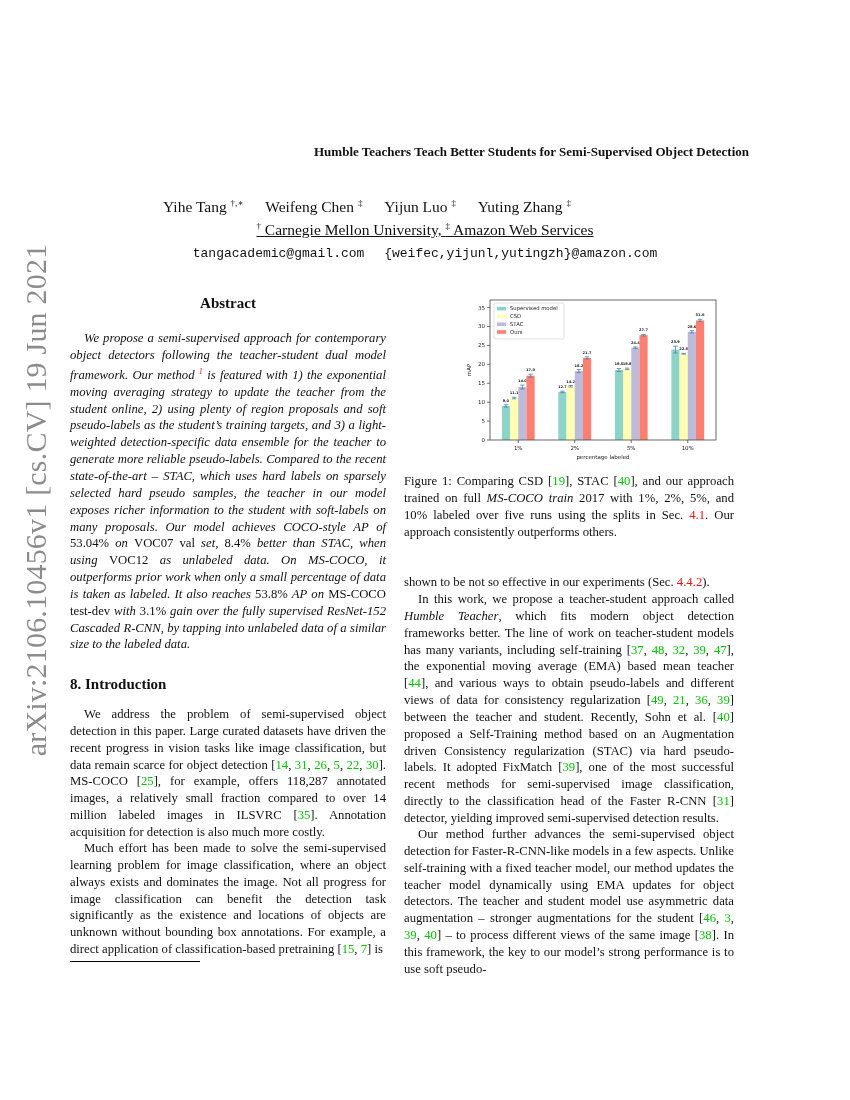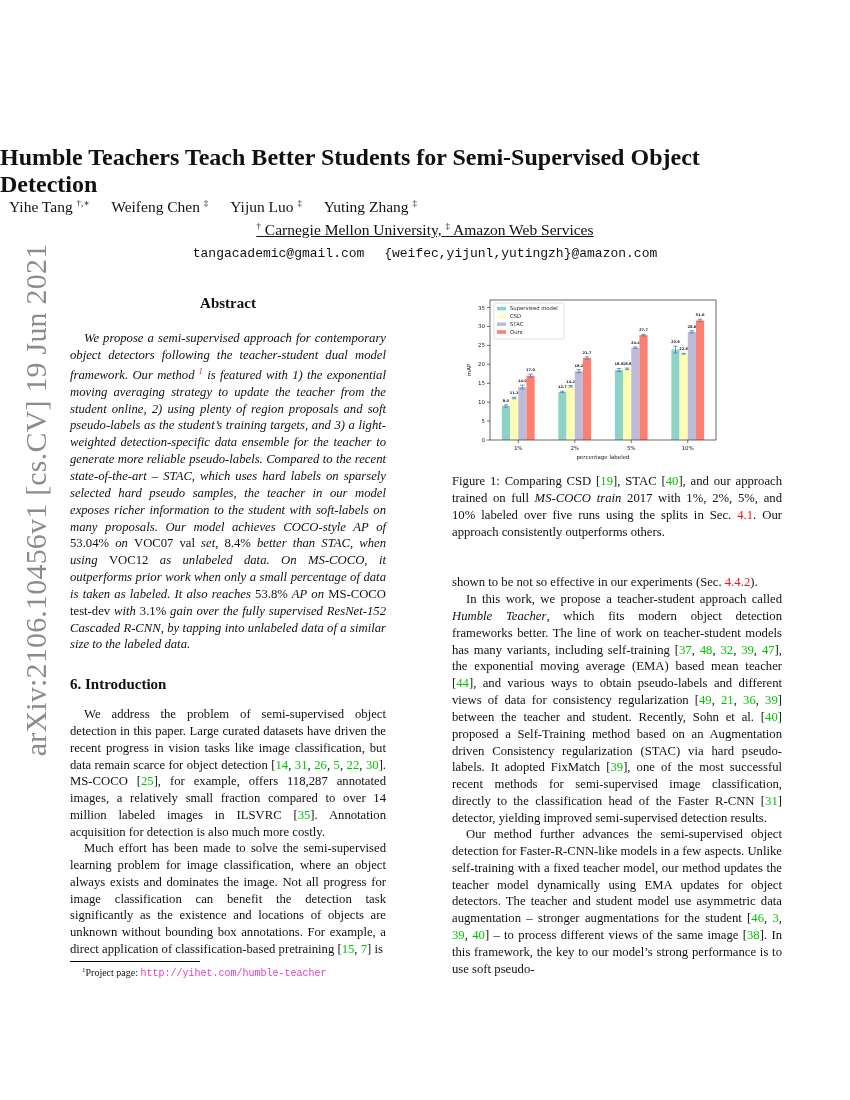--- a/index.html
+++ b/index.html
@@ -1,32 +1,32 @@
 <!DOCTYPE html>
 <html><head>
 <meta charset="utf-8">
 <style>
   html, body { margin: 0; padding: 0; background: #ffffff; }
   body { width: 850px; height: 1100px; position: relative; overflow: hidden;
          font-family: "Liberation Serif", "DejaVu Serif", serif; color: #111; }
   .arxiv-stamp { position: absolute; left: 36px; top: 500px; transform: translate(-50%, -50%) rotate(-90deg);
          white-space: nowrap; font-family: "Liberation Serif", serif; font-size: 30px; color: #8c8c8c; letter-spacing: 0.2px; }
-  .title { position: absolute; left: 0; width: 749px; top: 144px; text-align: left;
-         font-size: 24px; font-weight: bold; }
-  .authors { position: absolute; left: 0; width: 734px; top: 198px; font-size: 15.5px; }
+  .title { position: absolute; left: 0; width: 749px; top: 144px; text-align: right;
+         font-size: 13px; font-weight: bold; }
+  .authors { position: absolute; left: 0; width: 734px; top: 198px; text-align: center; font-size: 15.5px; }
   .authors span.a { margin: 0 9px; }
   .authors sup { font-size: 9px; }
   .affil { position: absolute; left: 0; width: 850px; top: 221px; text-align: center; font-size: 15.5px; text-decoration: underline; }
   .affil sup { font-size: 9px; }
   .emails { position: absolute; left: 0; width: 850px; top: 246px; text-align: center;
          font-family: "Liberation Mono", "DejaVu Sans Mono", monospace; font-size: 13px; }
   .emails span { margin: 0 6px; }
   .col { position: absolute; font-size: 12.7px; line-height: 16.85px; text-align: justify; }
   .left { left: 70px; width: 316px; }
-  .right { left: 452px; width: 330px; }
+  .right { left: 404px; width: 330px; }
   .abs-head { position: absolute; left: 70px; width: 316px; top: 295px; text-align: center; font-weight: bold; font-size: 15px; }
   .abstract { top: 330px; font-style: italic; text-indent: 14px; }
   .intro-head { position: absolute; left: 70px; top: 676px; font-weight: bold; font-size: 15px; }
   .intro1 { top: 706px; text-indent: 14px; }
   .intro2 { top: 840px; text-indent: 14px; }
   .ref { color: #00c400; }
   .secref { color: #e8141b; }
   .fnref { color: #e8141b; font-size: 8px; vertical-align: super; }
   .footrule { position: absolute; left: 70px; top: 961px; width: 130px; border-top: 1px solid #000; }
   .footnotes { position: absolute; left: 70px; top: 964px; width: 316px; font-size: 10px; line-height: 13px; }
@@ -67,31 +67,30 @@
   <span style="font-style:normal">53.04%</span> <span>on</span>
   <span style="font-style:normal">VOC07 val</span> <span>set,</span>
   <span style="font-style:normal">8.4%</span> <span>better than STAC, when using</span>
   <span style="font-style:normal">VOC12</span> <span>as unlabeled data.  On MS-COCO, it outperforms prior work when only a small percentage of data is taken as labeled. It also reaches</span>
   <span style="font-style:normal">53.8%</span>
   <span>AP on</span> <span style="font-style:normal">MS-COCO test-dev</span>
   <span>with</span> <span style="font-style:normal">3.1%</span>
   <span>gain over the fully supervised ResNet-152 Cascaded R-CNN, by tapping into unlabeled data of a similar size to the labeled data.</span>
 </div>
 
-<div class="intro-head">6. Introduction</div>
+<div class="intro-head">8. Introduction</div>
 <div class="col left intro1">
   <span>We address the problem of semi-supervised object detection in this paper. Large curated datasets have driven the recent progress in vision tasks like image classification, but data remain scarce for object detection [</span><a class="ref">14</a>, <a class="ref">31</a>, <a class="ref">26</a>, <a class="ref">5</a>, <a class="ref">22</a>, <a class="ref">30</a><span>].  MS-COCO [</span><a class="ref">25</a><span>], for example, offers 118,287 annotated images, a relatively small fraction compared to over 14 million labeled images in ILSVRC [</span><a class="ref">35</a><span>]. Annotation acquisition for detection is also much more costly.</span>
 </div>
 <div class="col left intro2">
   <span>Much effort has been made to solve the semi-supervised learning problem for image classification, where an object always exists and dominates the image. Not all progress for image classification can benefit the detection task significantly as the existence and locations of objects are unknown without bounding box annotations.  For example, a direct application of classification-based pretraining [</span><a class="ref">15</a>, <a class="ref">7</a><span>] is</span>
 </div>
 
 <div class="footrule"></div>
 <div class="footnotes">
-  <div class="fn"><sup>1</sup><span>Project page: </span><a class="url">http://yihet.com/humble-teacher</a></div>
 </div>
 
 <div class="chart-wrap">
   <svg id="chart" width="280" height="170">
       <line x1="32" x2="35" y1="145" y2="145" stroke="#333" stroke-width="0.7"></line>
       <text x="30" y="147" font-size="5.5" text-anchor="end" fill="#222">0</text>
       <line x1="32" x2="35" y1="126.08108108108108" y2="126.08108108108108" stroke="#333" stroke-width="0.7"></line>
       <text x="30" y="128.0810810810811" font-size="5.5" text-anchor="end" fill="#222">5</text>
       <line x1="32" x2="35" y1="107.16216216216216" y2="107.16216216216216" stroke="#333" stroke-width="0.7"></line>
       <text x="30" y="109.16216216216216" font-size="5.5" text-anchor="end" fill="#222">10</text>

